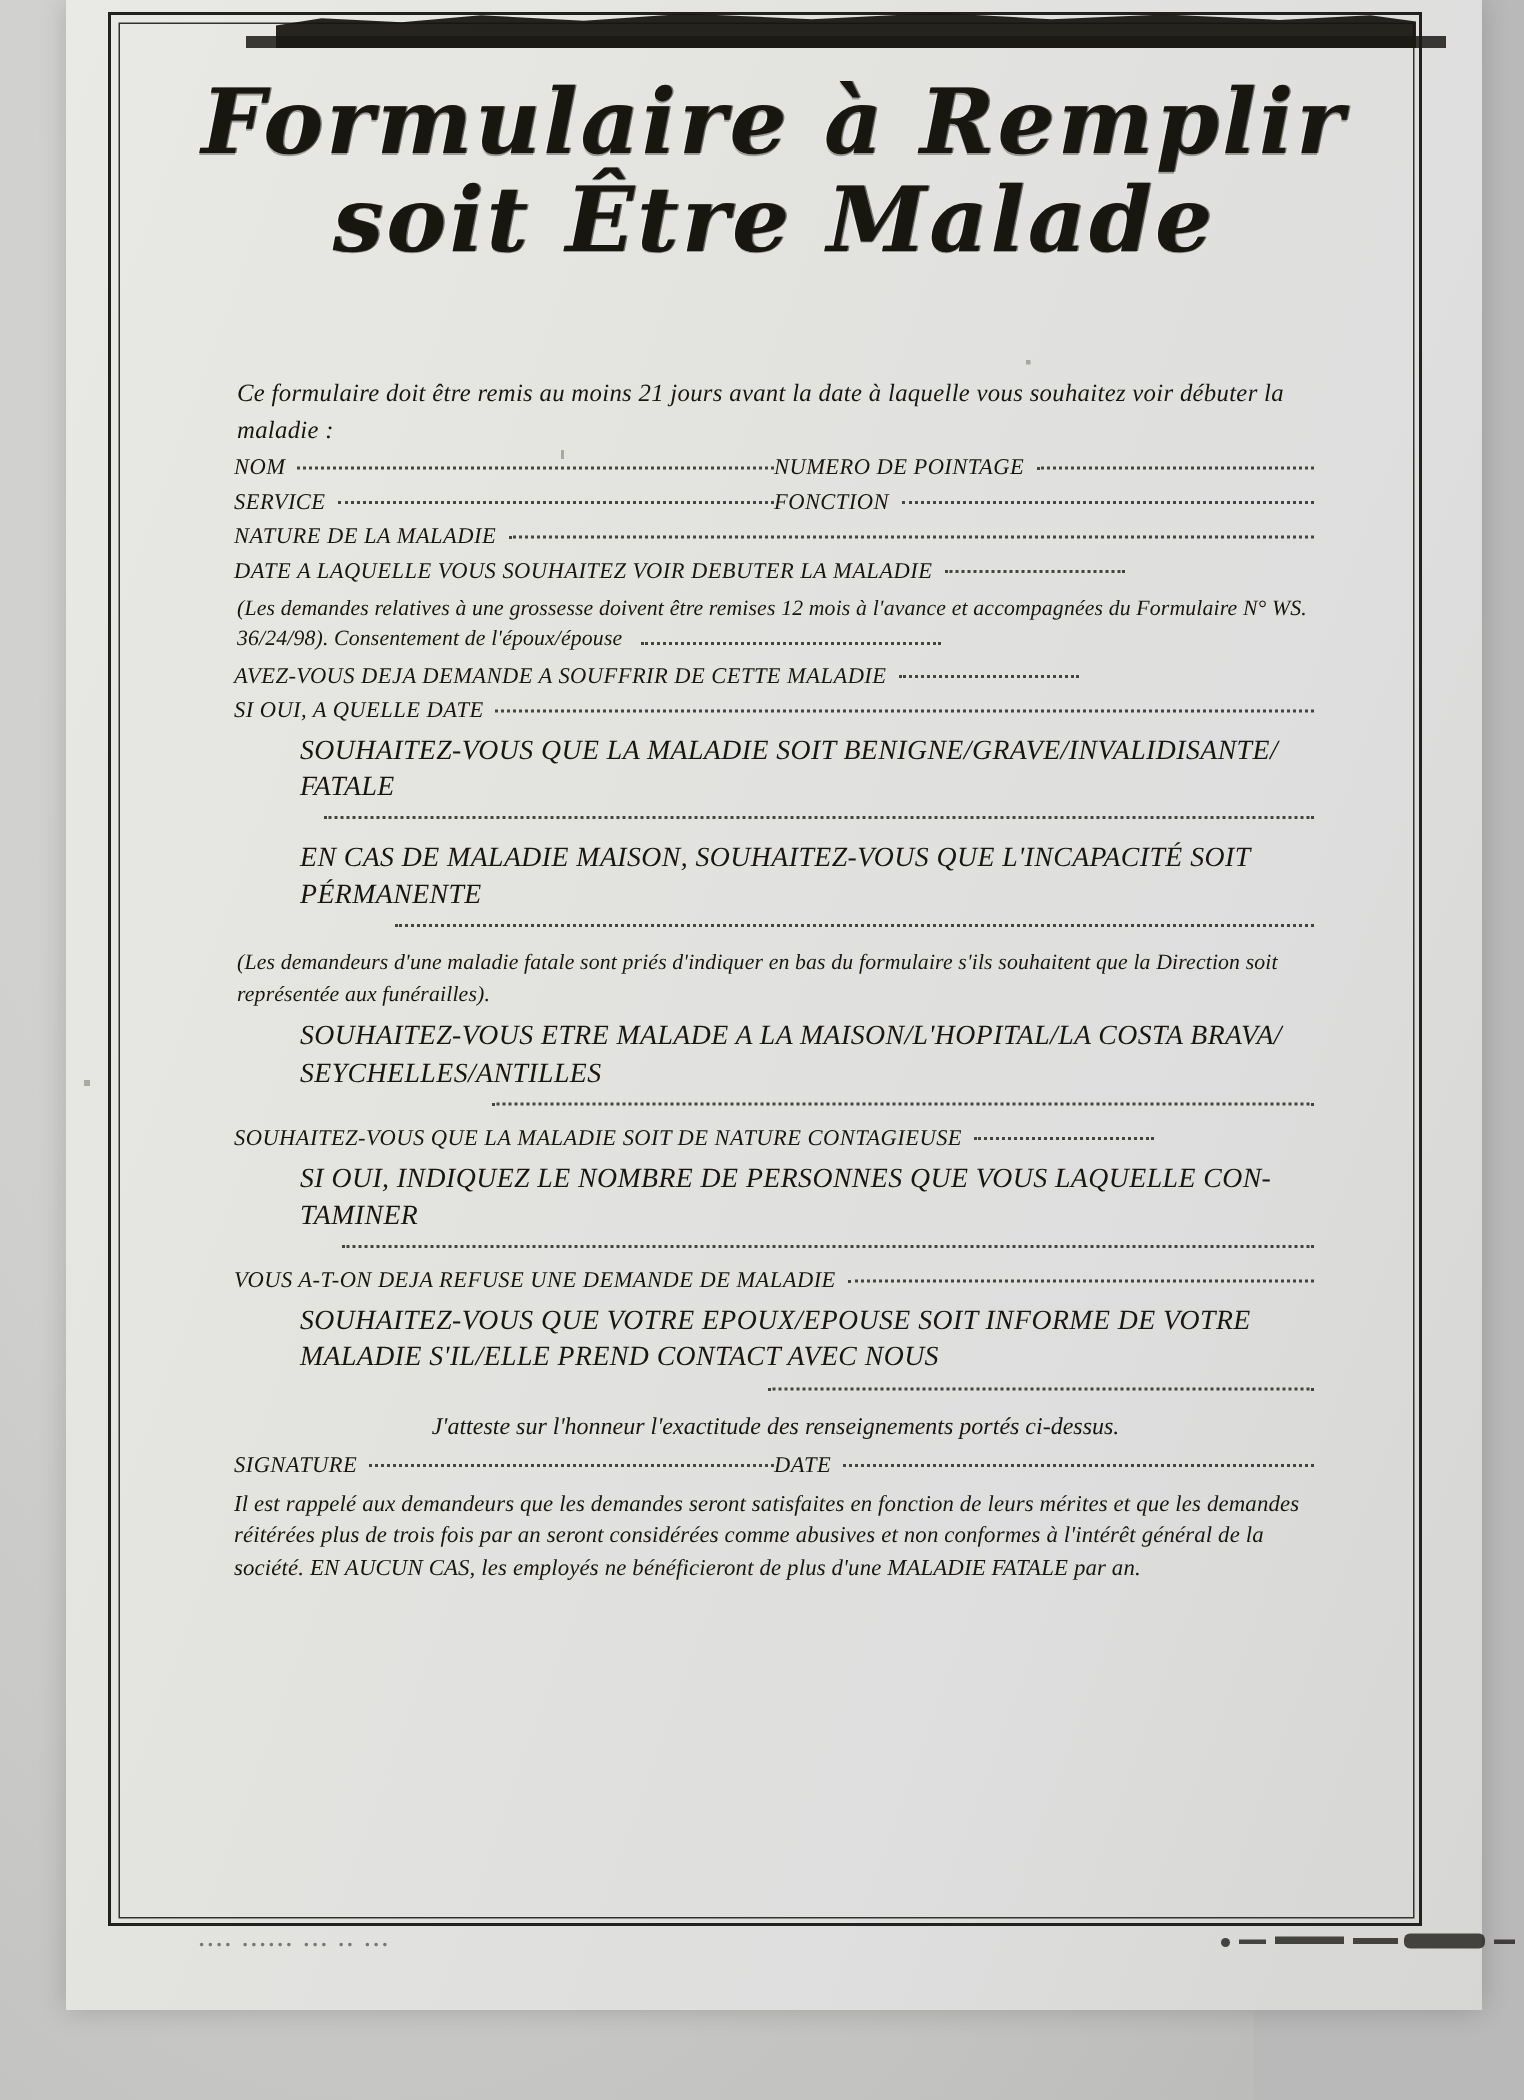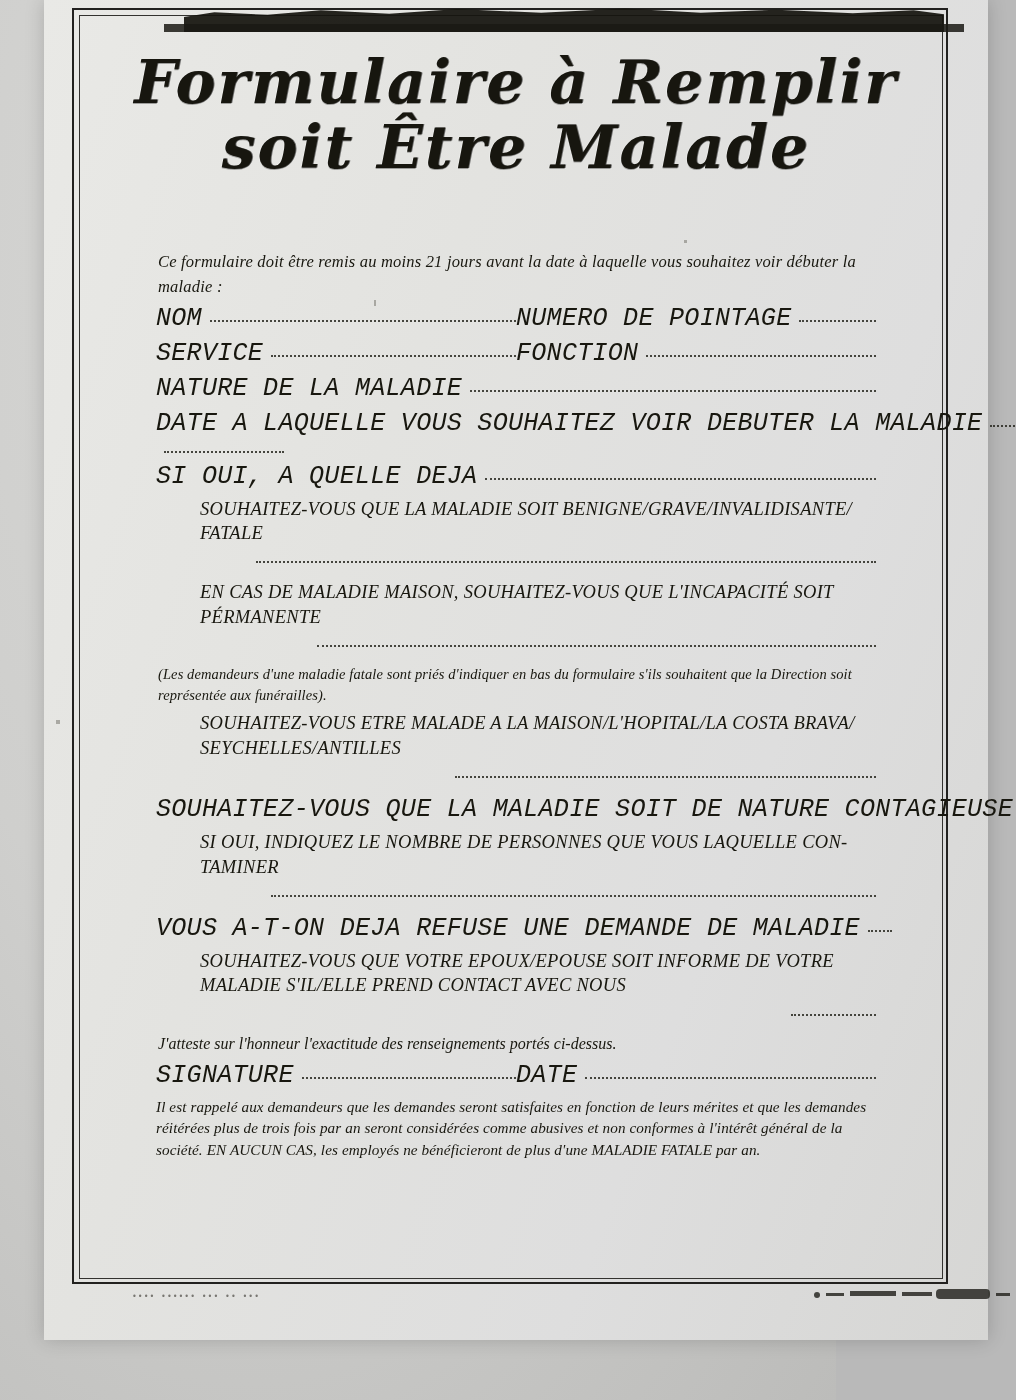--- a/index.html
+++ b/index.html
@@ -115,23 +115,23 @@
     display: flex;
     align-items: baseline;
     margin-bottom: 6px;
   }
   .half {
     display: flex;
     align-items: baseline;
     width: 50%;
   }
   .lbl {
-    font-family: Liberation Mono, monospace;
-    font-style: italic;
-    font-size: 25px;
+    font-family: Liberation Serif, serif;
+    font-style: italic;
+    font-size: 15px;
     white-space: nowrap;
     letter-spacing: .3px;
   }
   .dots {
     flex: 1 1 auto;
     min-width: 24px;
     margin-left: 8px;
     border-bottom: 2px dotted #2a2a22;
     height: 10px;
     position: relative;
@@ -157,20 +157,21 @@
     font-size: 18.5px;
     line-height: 1.32;
     letter-spacing: .3px;
     margin-left: 44px;
   }
   .attest {
     font-family: "Liberation Serif", serif;
     font-style: italic;
     font-size: 16px;
     margin: 8px 0 8px 2px;
+    text-align: center;
   }
   .footer {
     font-family: "Liberation Serif", serif;
     font-style: italic;
     font-size: 15.2px;
     line-height: 1.42;
     margin-top: 2px;
     letter-spacing: .1px;
   }
 
@@ -245,27 +246,32 @@
       <div class="row">
         <span class="lbl">NATURE DE LA MALADIE</span>
         <span class="dots"></span>
       </div>
 
       <div class="row">
         <span class="lbl">DATE A LAQUELLE VOUS SOUHAITEZ VOIR DEBUTER LA MALADIE</span>
         <span class="dots short"></span>
       </div>
 
-
-      <div class="row">
+      <div class="note">
+        <span>(Les demandes relatives à une grossesse doivent être remises 12 mois à l'avance et accompagnées du Formulaire N° WS. 36/24/98). Consentement de l'époux/épouse</span>
+        <span class="dots" style="display:inline-block;width:200px;vertical-align:middle;"></span>
+      </div>
+
+      <div class="row">
+        <span class="lbl">AVEZ-VOUS DEJA DEMANDE A SOUFFRIR DE CETTE MALADIE</span>
         <span class="dots short"></span>
       </div>
 
       <div class="row">
-        <span class="lbl">SI OUI, A QUELLE DEJA</span>
+        <span class="lbl">SI OUI, A QUELLE DATE</span>
         <span class="dots"></span>
       </div>
 
       <div class="block">
         <div class="blocktext">SOUHAITEZ-VOUS QUE LA MALADIE SOIT BENIGNE/GRAVE/INVALIDISANTE/ FATALE</div>
         <div class="row">
           <span class="lbl" style="visibility:hidden;">FATALE</span>
           <span class="dots"></span>
         </div>
       </div>

